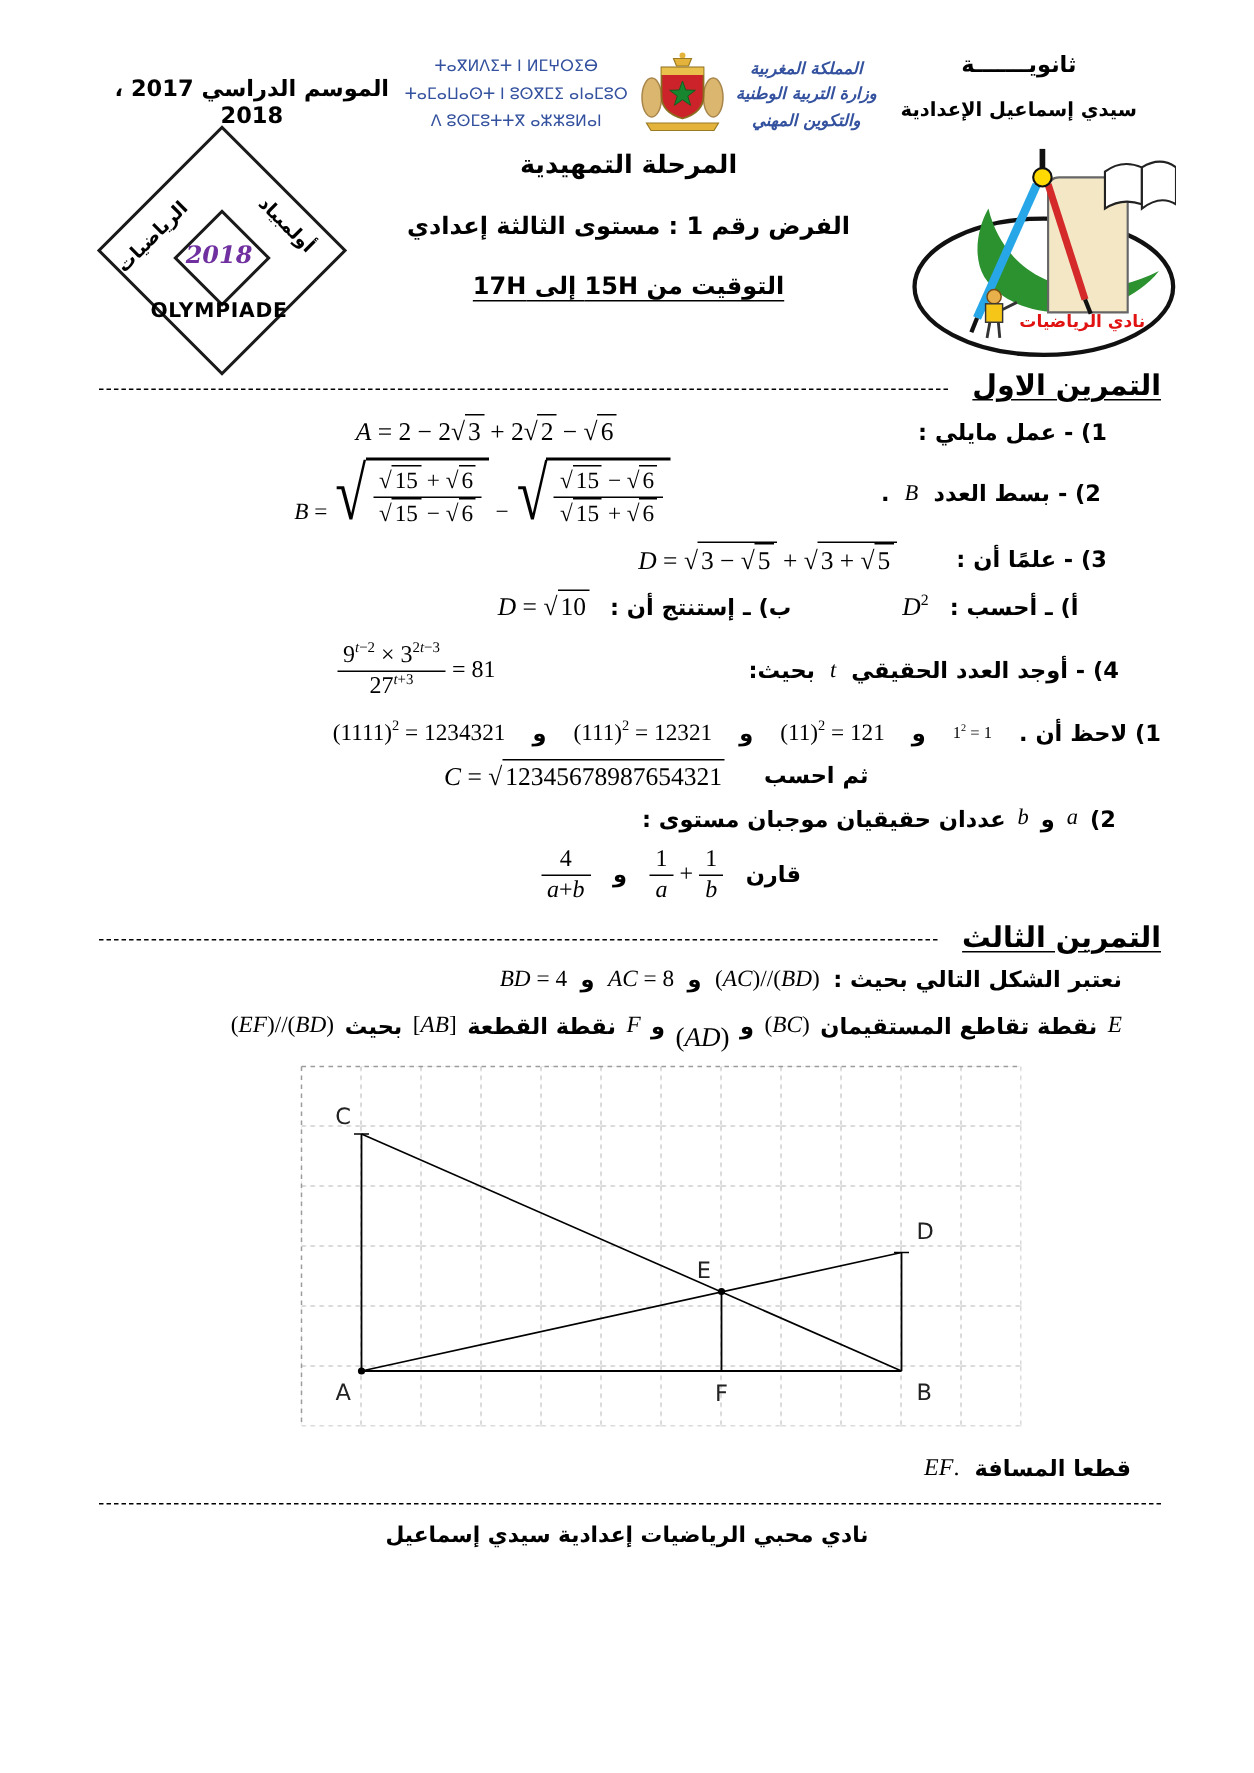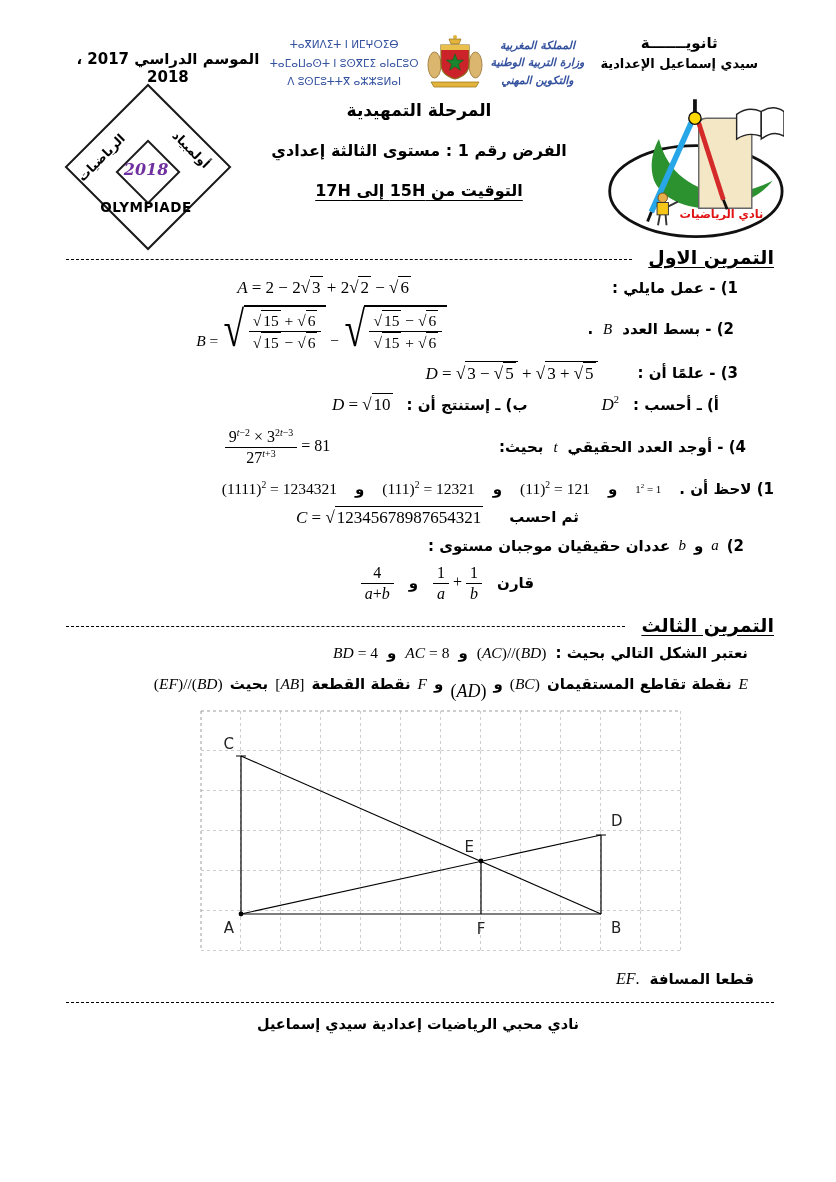--- a/index.html
+++ b/index.html
@@ -5,21 +5,21 @@
   html,body{margin:0;padding:0;}
   body{width:836px;height:1182px;background:#fff;color:#000;
        font-family:"DejaVu Sans",sans-serif;overflow:hidden;}
   .page{position:relative;width:836px;height:1182px;}
 
   
   .hdr{display:flex;direction:rtl;justify-content:space-between;align-items:flex-start;
        padding:34px 62px 0 66px;}
   .school{width:200px;text-align:center;font-weight:bold;}
   .school .s1{font-size:15px;}
-  .school .s2{font-size:13px;margin-top:4px;}
+  .school .s2{font-size:13px;margin-top:14px;}
   .ministry{display:flex;direction:rtl;align-items:center;gap:7px;margin-top:0;}
   .min-ar{color:#33519e;font-size:11px;font-weight:bold;font-style:italic;
           text-align:center;line-height:1.6;white-space:nowrap;}
   .min-tf{color:#33519e;font-size:10.5px;text-align:center;line-height:1.8;white-space:nowrap;}
   .year{font-weight:bold;font-size:15px;margin-top:16px;width:215px;text-align:center;}
 
   
   .hdr2{display:flex;direction:rtl;justify-content:space-between;align-items:flex-start;
         padding:0 52px 0 58px;margin-top:0;}
   .titles{display:flex;flex-direction:column;direction:rtl;text-align:center;gap:21px;margin-top:8px;align-items:center;}

